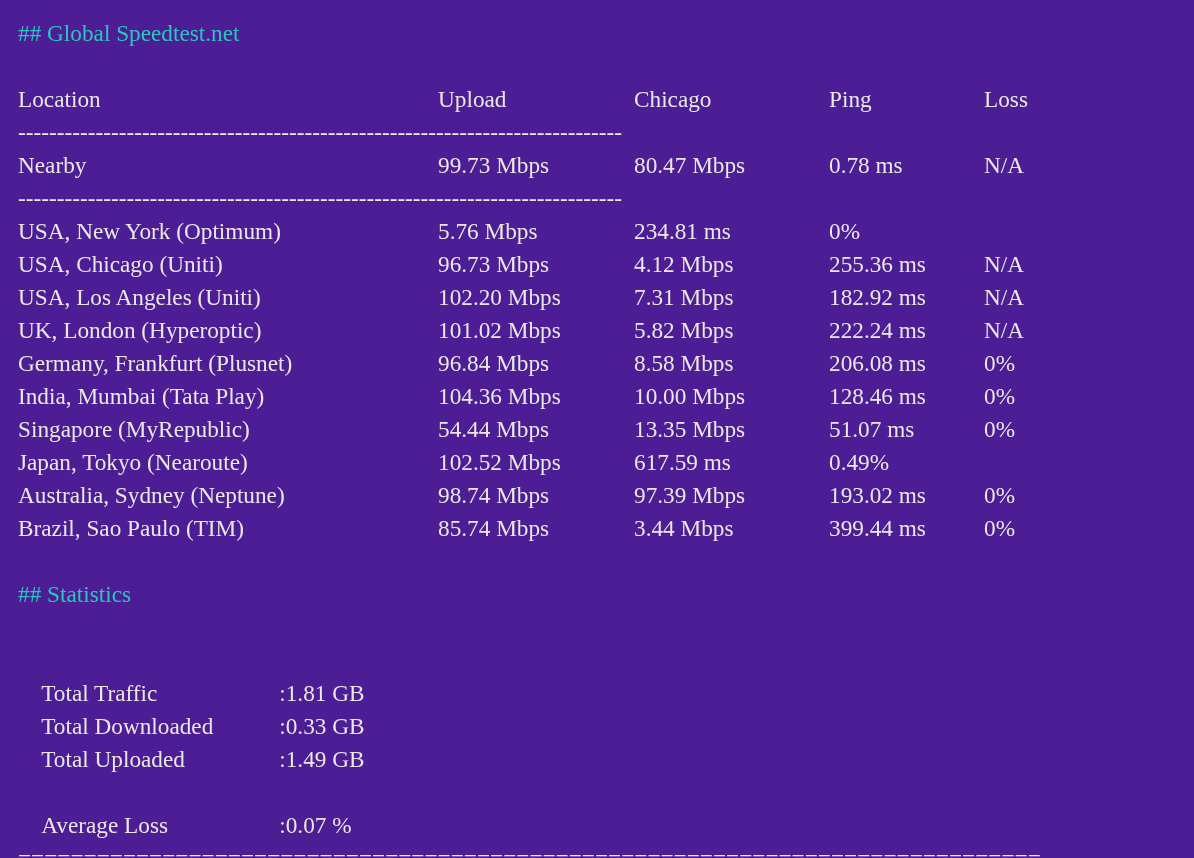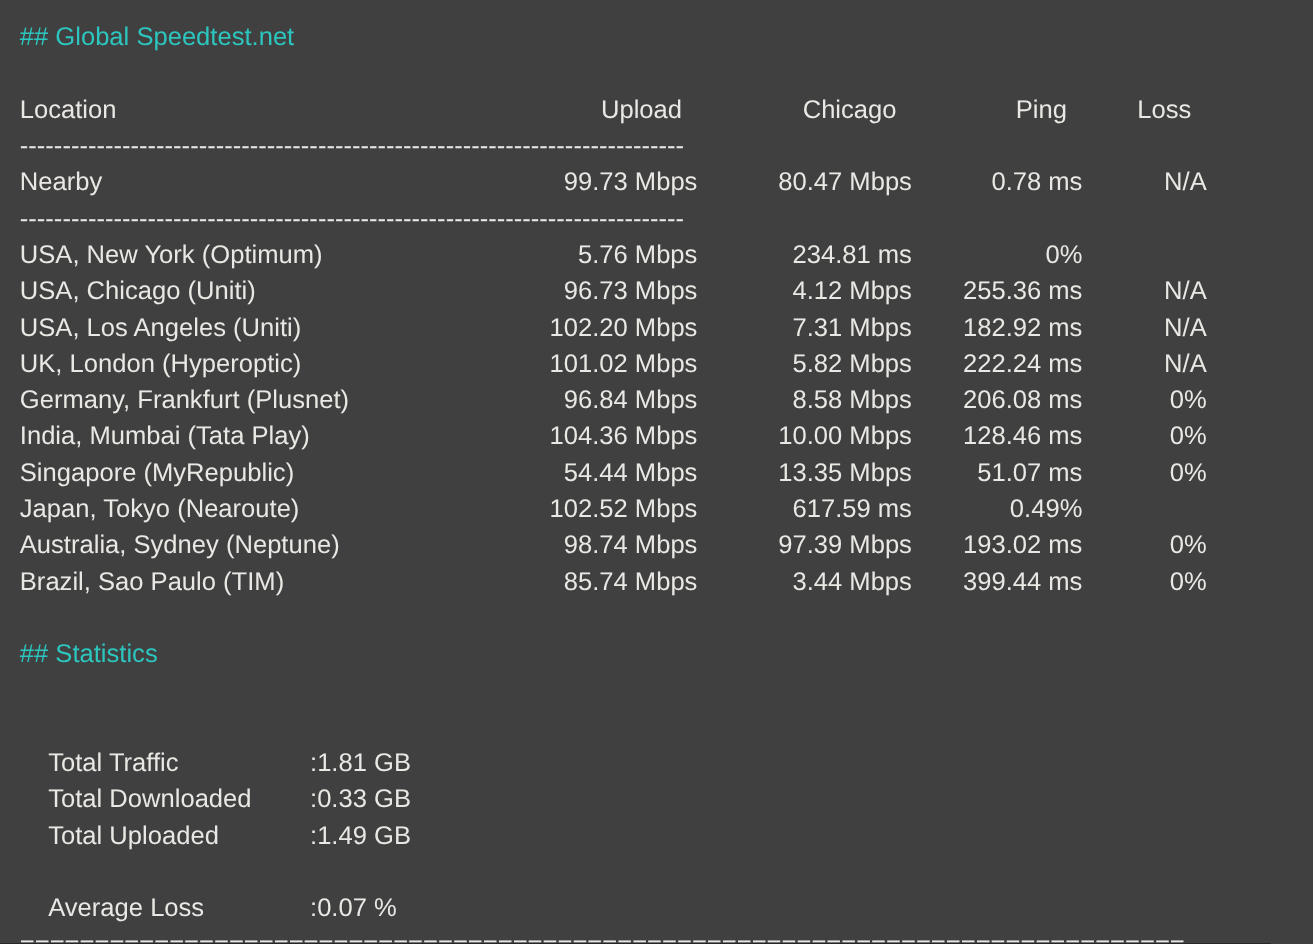--- a/index.html
+++ b/index.html
@@ -10,23 +10,23 @@
   body {
     width: 1194px;
     height: 858px;
     overflow: hidden;
   }
   .terminal {
     box-sizing: border-box;
     width: 1194px;
     height: 858px;
     padding: 17px 0 0 18px;
-    background: #404040;
+    background: #4c1d95;
     color: #eae8e4;
-    font-family: Liberation Sans, sans-serif;
+    font-family: Liberation Serif, serif;
     font-size: 23.25px;
     line-height: 33px;
     overflow: hidden;
   }
   .line {
     height: 33px;
     white-space: pre;
   }
   .title {
     color: #2cc6bf;
@@ -35,21 +35,20 @@
     display: grid;
     grid-template-columns: 420px 196px 195px 155px 113px;
     width: 1079px;
   }
   .row .cell {
     display: block;
     white-space: pre;
     overflow: visible;
   }
   .cell.num {
-    text-align: right;
   }
   .header-row .cell.num {
     padding-right: 14px;
   }
   .sep {
     color: #eae8e4;
   }
   .stat-label {
     display: inline-block;
     width: 238px;

